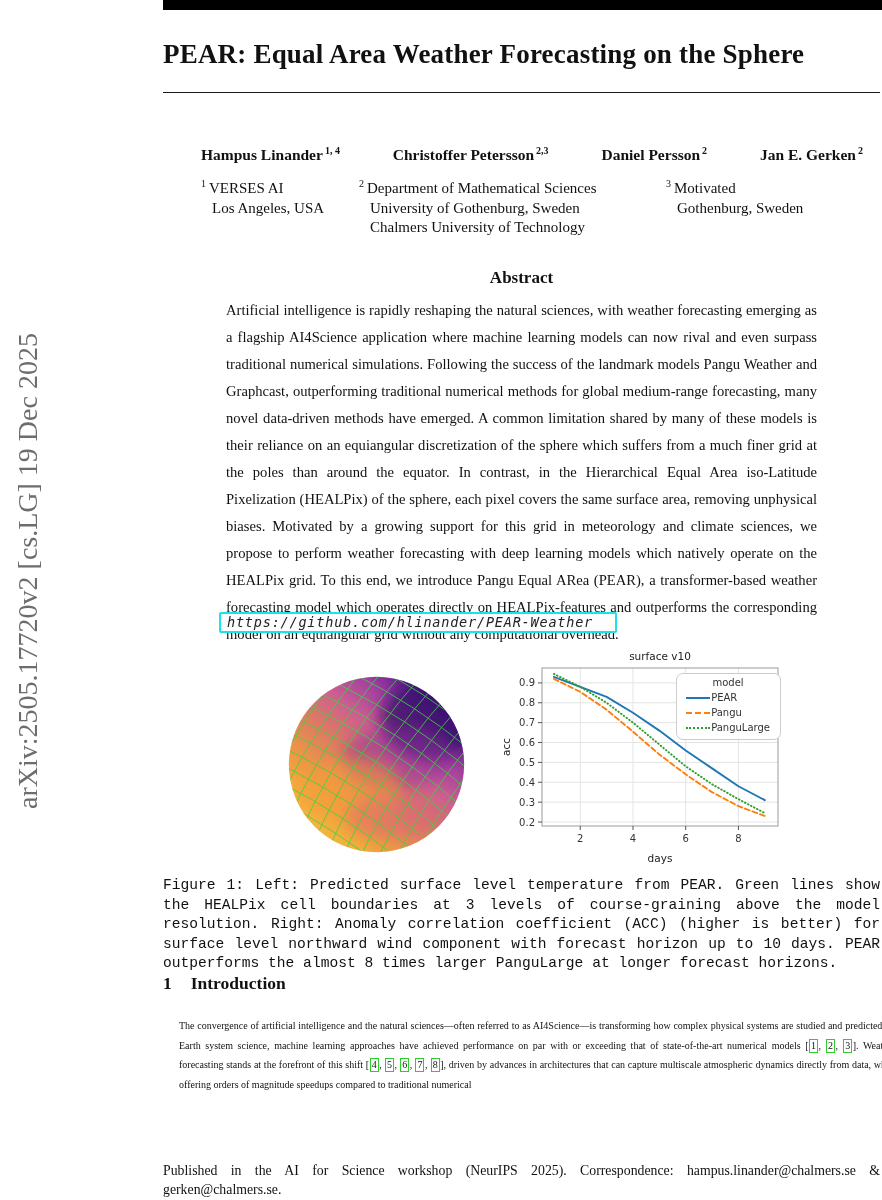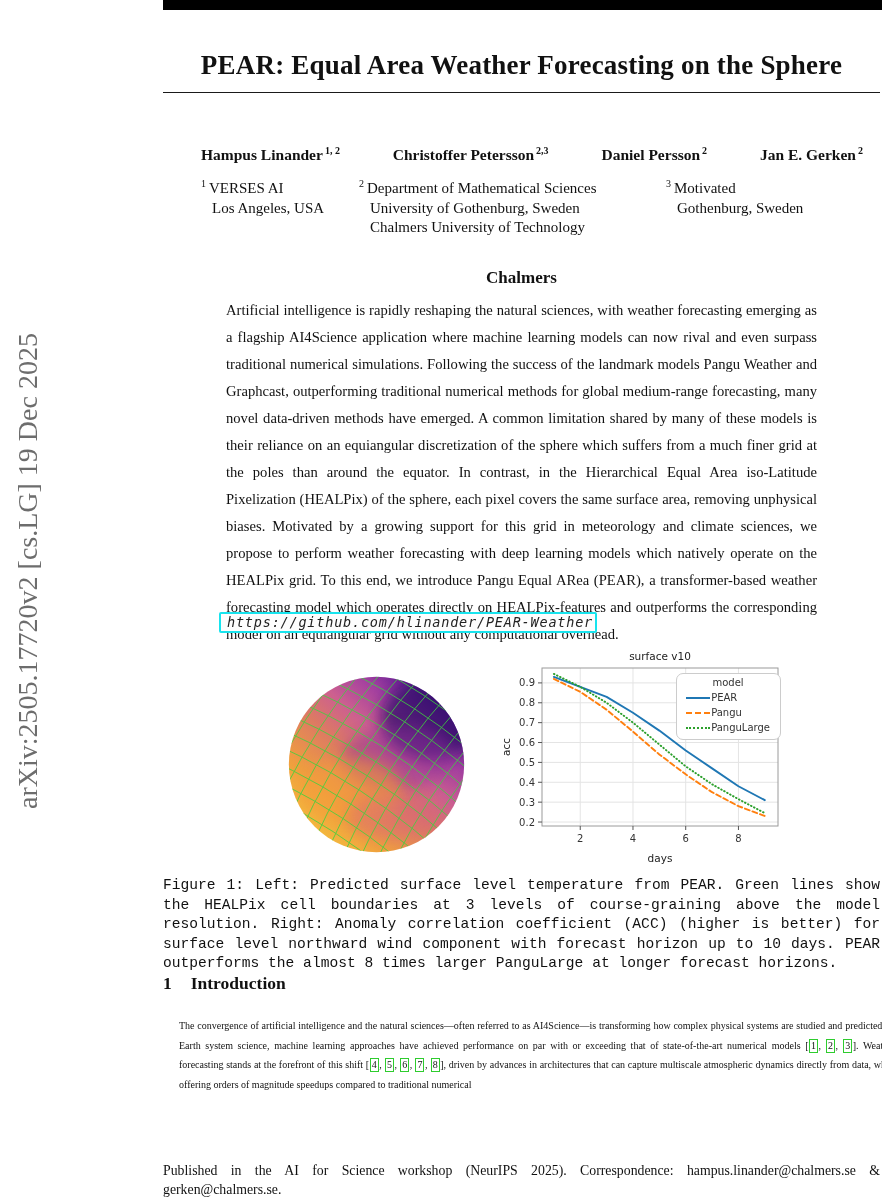--- a/index.html
+++ b/index.html
@@ -1,40 +1,40 @@
 <!DOCTYPE html>
 <html><head>
 <meta charset="utf-8">
 <style>
   html,body{margin:0;padding:0;background:#ffffff;}
   .page{position:relative;width:882px;height:1200px;background:#fff;overflow:hidden;
         font-family:"Liberation Serif", serif;color:#111;}
   .main{position:absolute;left:163px;top:0;width:717px;height:1200px;}
 
   .top-bar{position:absolute;left:0;top:0;width:719px;height:10px;background:#000;}
-  .paper-title{position:absolute;left:0;top:50px;width:717px;text-align:center;
+  .paper-title{position:absolute;left:0;top:39px;width:717px;
                font-size:27px;font-weight:bold;letter-spacing:0.2px;}
   .title-rule{position:absolute;left:0;top:92px;width:717px;border-top:1.7px solid #1a1a1a;}
 
   .authors-row{position:absolute;left:38px;top:145px;width:662px;display:flex;
                justify-content:space-between;font-size:15.5px;font-weight:bold;}
   .author sup{font-size:10px;font-weight:bold;margin-left:2px;}
   .affils{position:absolute;left:0;top:174px;width:717px;font-size:15px;line-height:19.5px;}
   .affil{position:absolute;top:0;}
   .affil-1{left:38px;} .affil-2{left:196px;} .affil-3{left:503px;}
   .affil sup{font-size:10px;margin-right:3px;}
   .affil .cont{padding-left:11px;}
 
   .abstract-head{position:absolute;left:0;top:268px;width:717px;text-align:center;
                  font-size:17px;font-weight:bold;}
   .abstract-body{position:absolute;left:63px;top:297px;width:591px;text-align:justify;
                  font-size:14.6px;line-height:27px;}
 
   .code-link-box{position:absolute;left:56px;top:612px;display:inline-block;
-                 border:2px solid #17e4ee;border-radius:2px;padding:0px 2px 1px 6px;
+                 border:2px solid #17e4ee;border-radius:2px;padding:0px 22px 1px 6px;
                  font-family:"DejaVu Sans Mono", monospace;font-style:italic;
                  font-size:13.5px;letter-spacing:0.8px;color:#222;background:#fdfdfd;}
 
   .figure-row{position:absolute;left:0;top:650px;width:717px;height:222px;}
   .globe-wrap{position:absolute;left:122px;top:23px;width:183px;height:183px;}
   .chart-wrap{position:absolute;left:337px;top:0;width:285px;height:220px;}
   .chart-wrap svg{position:absolute;left:0;top:0;}
   .tick{font-family:"DejaVu Sans", sans-serif;font-size:10px;fill:#333;}
   .axlabel{font-family:"DejaVu Sans", sans-serif;font-size:10.5px;fill:#222;}
   .chart-legend{position:absolute;top:23px;right:4px;background:#fff;border:1px solid #cccccc;
@@ -70,21 +70,21 @@
   <div class="arxiv-strip">arXiv:2505.17720v2  [cs.LG]  19 Dec 2025</div>
 
   <div class="main">
 
     <div class="top-bar"></div>
 
     <h1 class="paper-title" style="margin:0;">PEAR: Equal Area Weather Forecasting on the Sphere</h1>
     <div class="title-rule"></div>
 
     <div class="authors-row">
-      <span class="author"><span>Hampus Linander</span><sup>1, 2</sup></span>
+      <span class="author"><span>Hampus Linander</span><sup>1, 4</sup></span>
       <span class="author"><span>Christoffer Petersson</span><sup>2,3</sup></span>
       <span class="author"><span>Daniel Persson</span><sup>2</sup></span>
       <span class="author"><span>Jan E. Gerken</span><sup>2</sup></span>
     </div>
 
     <div class="affils">
       <div class="affil affil-1">
         <div><sup>1</sup><span>VERSES AI</span></div>
         <div class="cont">Los Angeles, USA</div>
       </div>
@@ -92,21 +92,21 @@
         <div><sup>2</sup><span>Department of Mathematical Sciences</span></div>
         <div class="cont">University of Gothenburg, Sweden</div>
         <div class="cont">Chalmers University of Technology</div>
       </div>
       <div class="affil affil-3">
         <div><sup>3</sup><span>Motivated</span></div>
         <div class="cont">Gothenburg, Sweden</div>
       </div>
     </div>
 
-    <div class="abstract-head">Chalmers</div>
+    <div class="abstract-head">Abstract</div>
     <div class="abstract-body">Artificial intelligence is rapidly reshaping the natural sciences, with weather forecasting emerging as a flagship AI4Science application where machine learning models can now rival and even surpass traditional numerical simulations. Following the success of the landmark models Pangu Weather and Graphcast, outperforming traditional numerical methods for global medium-range forecasting, many novel data-driven methods have emerged. A common limitation shared by many of these models is their reliance on an equiangular discretization of the sphere which suffers from a much finer grid at the poles than around the equator. In contrast, in the Hierarchical Equal Area iso-Latitude Pixelization (HEALPix) of the sphere, each pixel covers the same surface area, removing unphysical biases. Motivated by a growing support for this grid in meteorology and climate sciences, we propose to perform weather forecasting with deep learning models which natively operate on the HEALPix grid. To this end, we introduce Pangu Equal ARea (PEAR), a transformer-based weather forecasting model which operates directly on HEALPix-features and outperforms the corresponding model on an equiangular grid without any computational overhead.</div>
 
     <span class="code-link-box">https://github.com/hlinander/PEAR-Weather</span>
 
     <div class="figure-row">
 
       <div class="globe-wrap">
         <svg width="183" height="183" viewBox="0 0 190 190">
           <defs>
             <linearGradient id="globeGrad" x1="0" y1="1" x2="0.92" y2="0.02">

